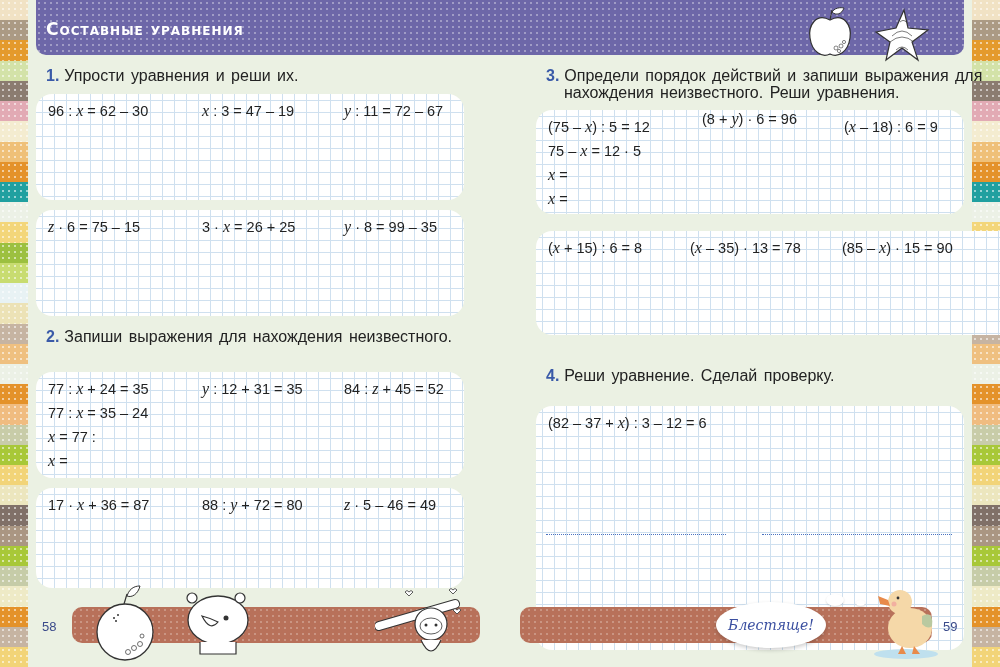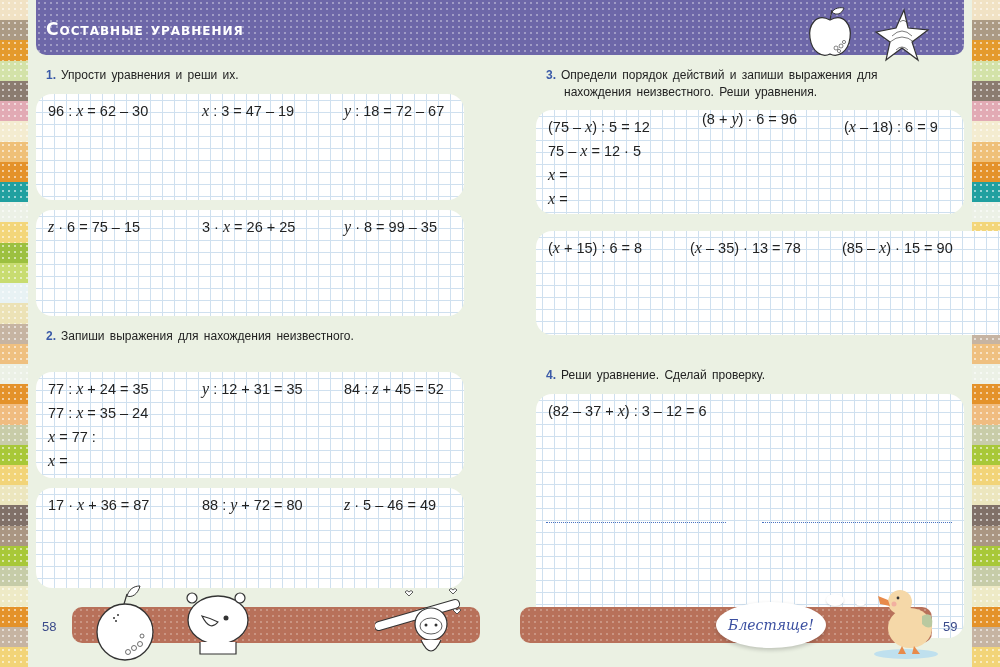--- a/index.html
+++ b/index.html
@@ -28,21 +28,21 @@
     background-size: 6px 6px;
     border-radius: 0 0 10px 10px;
   }
   .header-title {
     position: absolute; left: 10px; top: 19px;
     color: #fff; font-weight: bold; font-size: 17px; letter-spacing: 1px;
     font-variant: small-caps; font-family: "DejaVu Sans", sans-serif;
   }
   .deco { position: absolute; }
   .task-title {
-    position: absolute; font-size: 12px; line-height: 17px; color: #222;
+    position: absolute; font-size: 16px; line-height: 17px; color: #222;
     word-spacing: 2px;
   }
   .task-title .num { color: #3a5aa8; font-weight: bold; margin-right: 5px; }
   .task-title .indent { display: block; padding-left: 18px; }
   .grid {
     position: absolute; border-radius: 16px;
     background-color: #fff;
     background-image:
       linear-gradient(to right, #cfe0ef 1px, transparent 1px),
       linear-gradient(to bottom, #cfe0ef 1px, transparent 1px);
@@ -162,21 +162,21 @@
     <path d="M18 28 Q28 18 38 28 M16 34 Q28 24 40 34 M22 42 Q28 36 34 42 M26 14 Q30 10 34 16" fill="none" stroke="#444" stroke-width="0.7"></path>
   </svg>
 </div>
 
 <div class="task-title" style="left:46px;top:67px">
   <span class="num">1.</span><span>Упрости уравнения и реши их.</span>
 </div>
 <div class="grid" style="left:36px;top:94px;width:428px;height:106px">
   <div class="eq" style="left:12px;top:8px"><span>96 : </span><span class="var">x</span><span> = 62 – 30</span></div>
   <div class="eq" style="left:166px;top:8px"><span></span><span class="var">x</span><span> : 3 = 47 – 19</span></div>
-  <div class="eq" style="left:308px;top:8px"><span></span><span class="var">y</span><span> : 18 = 72 – 67</span></div>
+  <div class="eq" style="left:308px;top:8px"><span></span><span class="var">y</span><span> : 11 = 72 – 67</span></div>
 </div>
 <div class="grid" style="left:36px;top:210px;width:428px;height:106px">
   <div class="eq" style="left:12px;top:8px"><span></span><span class="var">z</span><span> · 6 = 75 – 15</span></div>
   <div class="eq" style="left:166px;top:8px"><span>3 · </span><span class="var">x</span><span> = 26 + 25</span></div>
   <div class="eq" style="left:308px;top:8px"><span></span><span class="var">y</span><span> · 8 = 99 – 35</span></div>
 </div>
 
 <div class="task-title" style="left:46px;top:328px">
   <span class="num">2.</span><span>Запиши выражения для нахождения неизвестного.</span>
 </div>
@@ -208,21 +208,21 @@
 </div>
 <div class="grid" style="left:536px;top:231px;width:488px;height:104px">
   <div class="eq" style="left:12px;top:8px"><span>(</span><span class="var">x</span><span> + 15) : 6 = 8</span></div>
   <div class="eq" style="left:154px;top:8px"><span>(</span><span class="var">x</span><span> – 35) · 13 = 78</span></div>
   <div class="eq" style="left:306px;top:8px"><span>(85 – </span><span class="var">x</span><span>) · 15 = 90</span></div>
 </div>
 
 <div class="task-title" style="left:546px;top:367px">
   <span class="num">4.</span><span>Реши уравнение. Сделай проверку.</span>
 </div>
-<div class="grid" style="left:536px;top:394px;width:428px;height:244px">
+<div class="grid" style="left:536px;top:406px;width:428px;height:244px">
   <div class="eq" style="left:12px;top:8px"><span>(82 – 37 + </span><span class="var">x</span><span>) : 3 – 12 = 6</span></div>
   <div class="dotline" style="left:10px;top:128px;width:180px"></div>
   <div class="dotline" style="left:226px;top:128px;width:190px"></div>
 </div>
 
 <div class="page-num" style="left:42px;top:619px">58</div>
 <div class="footer-bar" style="left:72px;top:607px;width:408px"></div>
 <svg class="deco" style="left:94px;top:584px" width="62" height="78" viewBox="0 0 62 78">
   <circle cx="31" cy="48" r="28" fill="#fff" stroke="#333" stroke-width="1.3"></circle>
   <path d="M30 20 L33 10" stroke="#333" stroke-width="1.2"></path>

